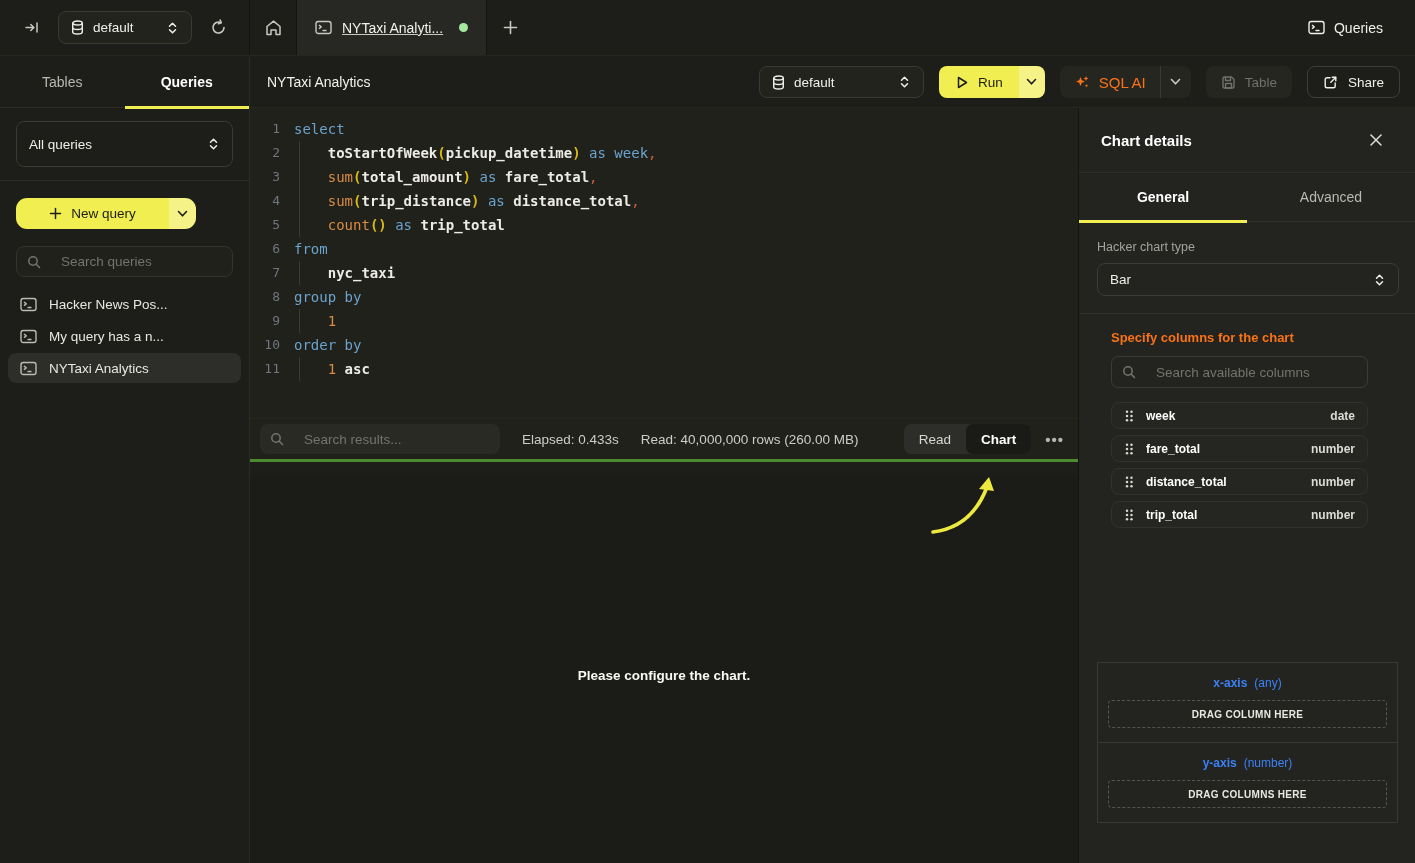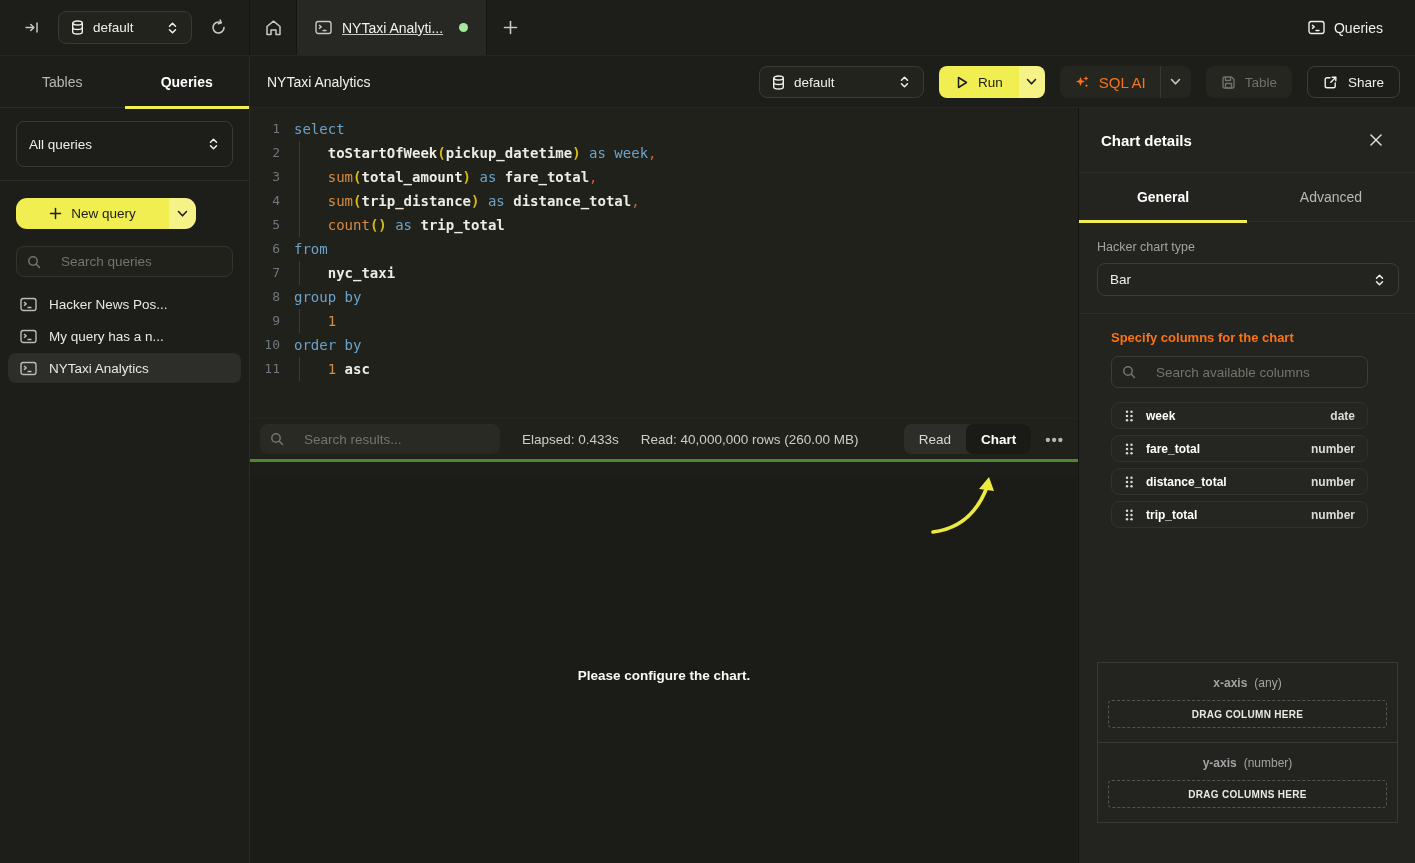--- a/index.html
+++ b/index.html
@@ -156,21 +156,21 @@
   .col-row { display:flex; align-items:center; gap:12px; height:27px; padding:0 12px;
              background:#252521; border:1px solid #31312d; border-radius:8px;
              margin-bottom:6px; cursor:grab; }
   .col-row .drag { color:#d8d8d2; display:flex; }
   .col-name { font-size:12px; font-weight:700; color:#ffffff; }
   .col-type { margin-left:auto; font-size:12px; font-weight:700; color:#dcdcd6; }
   .axes-box { position:absolute; left:18px; right:17px; bottom:40px;
               border:1px solid #3a3a35; background:#232320; }
   .axis-cell { padding:13px 10px 14px 10px; }
   .axis-cell + .axis-cell { border-top:1px solid #3a3a35; }
-  .axis-head { text-align:center; font-size:12px; color:#a3a3a3; }
+  .axis-head { text-align:center; font-size:12px; color:#3b82f6; }
   .axis-name { font-weight:700; }
   .axis-constraint { font-weight:400; margin-left:7px; }
   .drop-zone { margin-top:10px; height:28px; border:1px dashed #55554f; border-radius:4px;
                display:flex; align-items:center; justify-content:center;
                font-size:10px; font-weight:700; letter-spacing:.3px; color:#e9e9e2; }
 </style>
 </head>
 <body>
 
 <div class="app">

